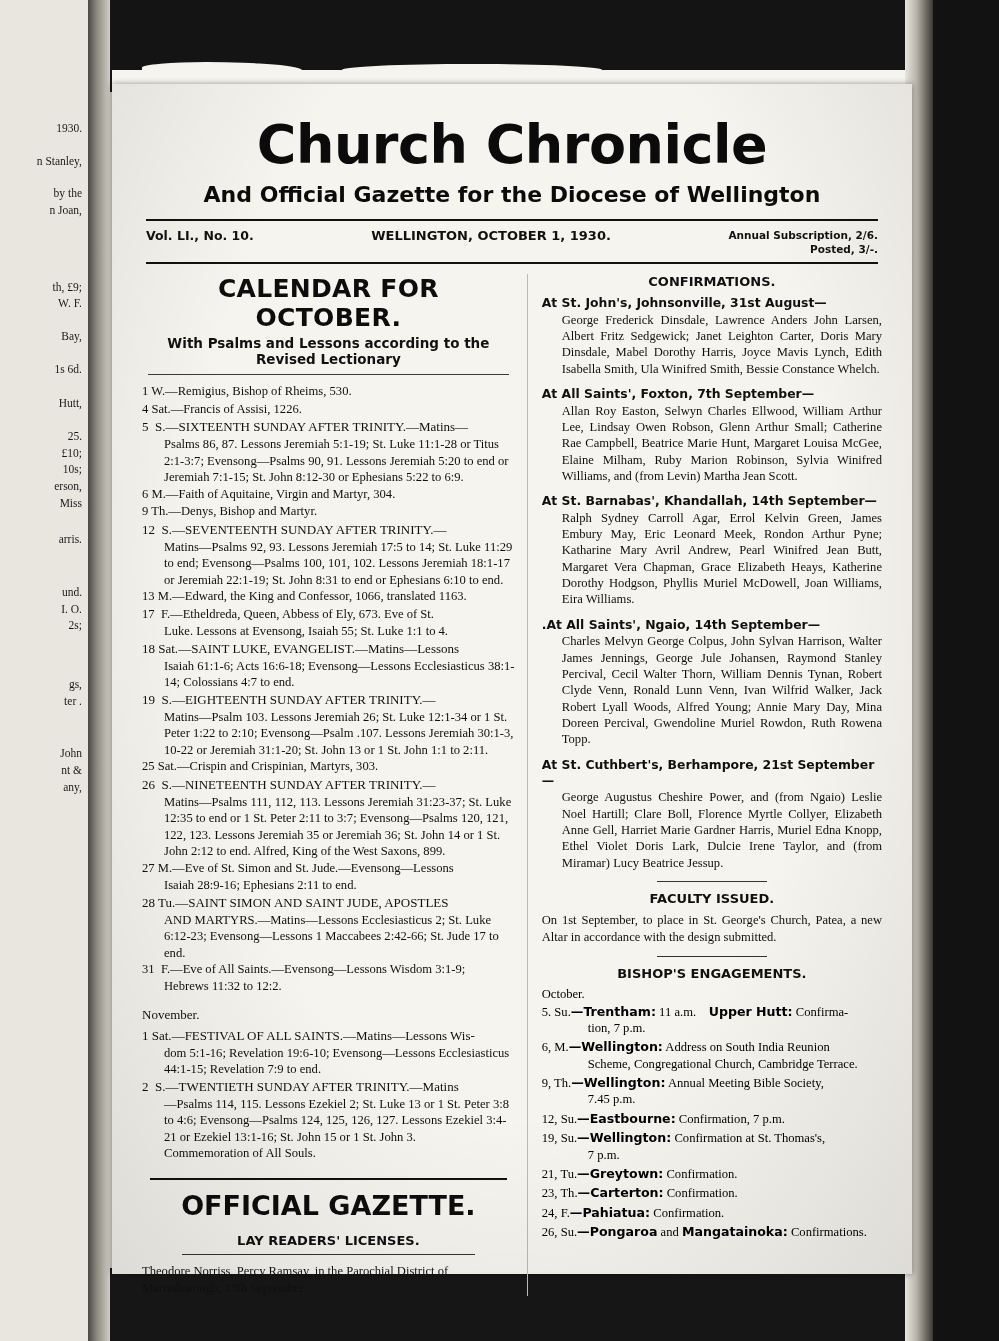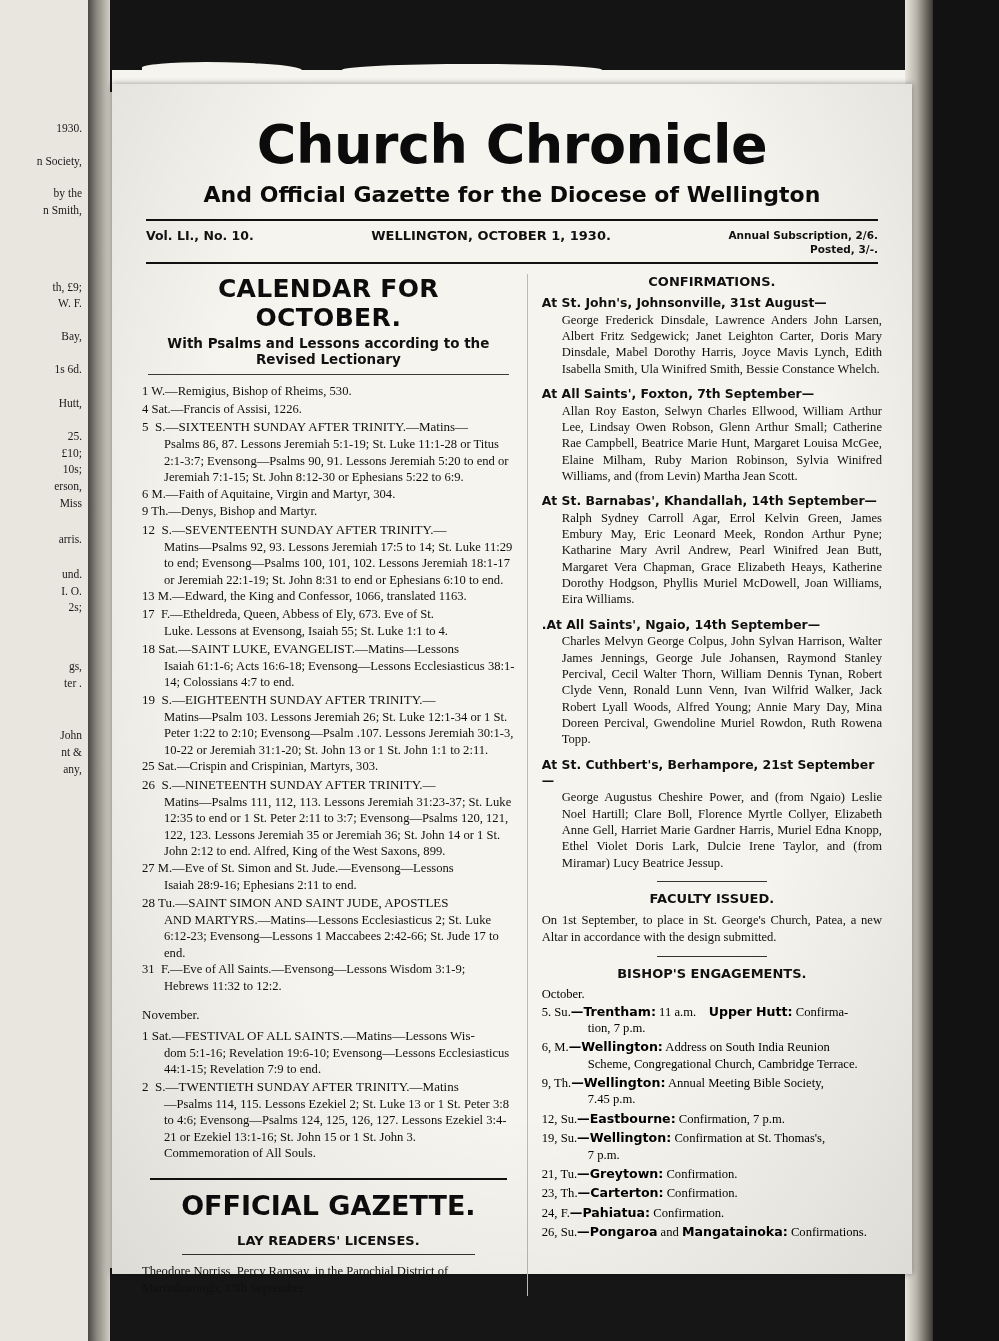--- a/index.html
+++ b/index.html
@@ -79,35 +79,35 @@
   .eng-item .ind2{display:block;padding-left:46px;}
   .b{font-family:"DejaVu Sans",sans-serif;font-weight:bold;}
 </style>
 </head>
 <body>
 
 <div class="scan">
   <div class="bg-left"></div>
   <div class="leftcol">
     <div class="blk">1930.</div>
-    <div class="blk">n Society,</div>
+    <div class="blk">n Stanley,</div>
     <div class="blk" style="white-space:pre-line">by the
-n Smith,</div>
+n Joan,</div>
     <div class="blk" style="white-space:pre-line;margin-top:60px">th, £9;
 W. F.</div>
     <div class="blk">Bay,</div>
     <div class="blk">1s 6d.</div>
     <div class="blk" style="margin-top:18px">Hutt,</div>
     <div class="blk" style="white-space:pre-line;">25.
 £10;
 10s;
 erson,
 Miss</div>
     <div class="blk" style="margin-top:20px">arris.</div>
-    <div class="blk" style="white-space:pre-line;margin-top:18px">und.
+    <div class="blk" style="white-space:pre-line;margin-top:36px">und.
 I. O.
 2s;</div>
     <div class="blk" style="white-space:pre-line;margin-top:42px">gs,
 ter .</div>
     <div class="blk" style="white-space:pre-line;margin-top:36px">John
 nt &amp;
 any,</div>
   </div>
   <div class="gutter"></div>
   <div class="bg-right"></div>

